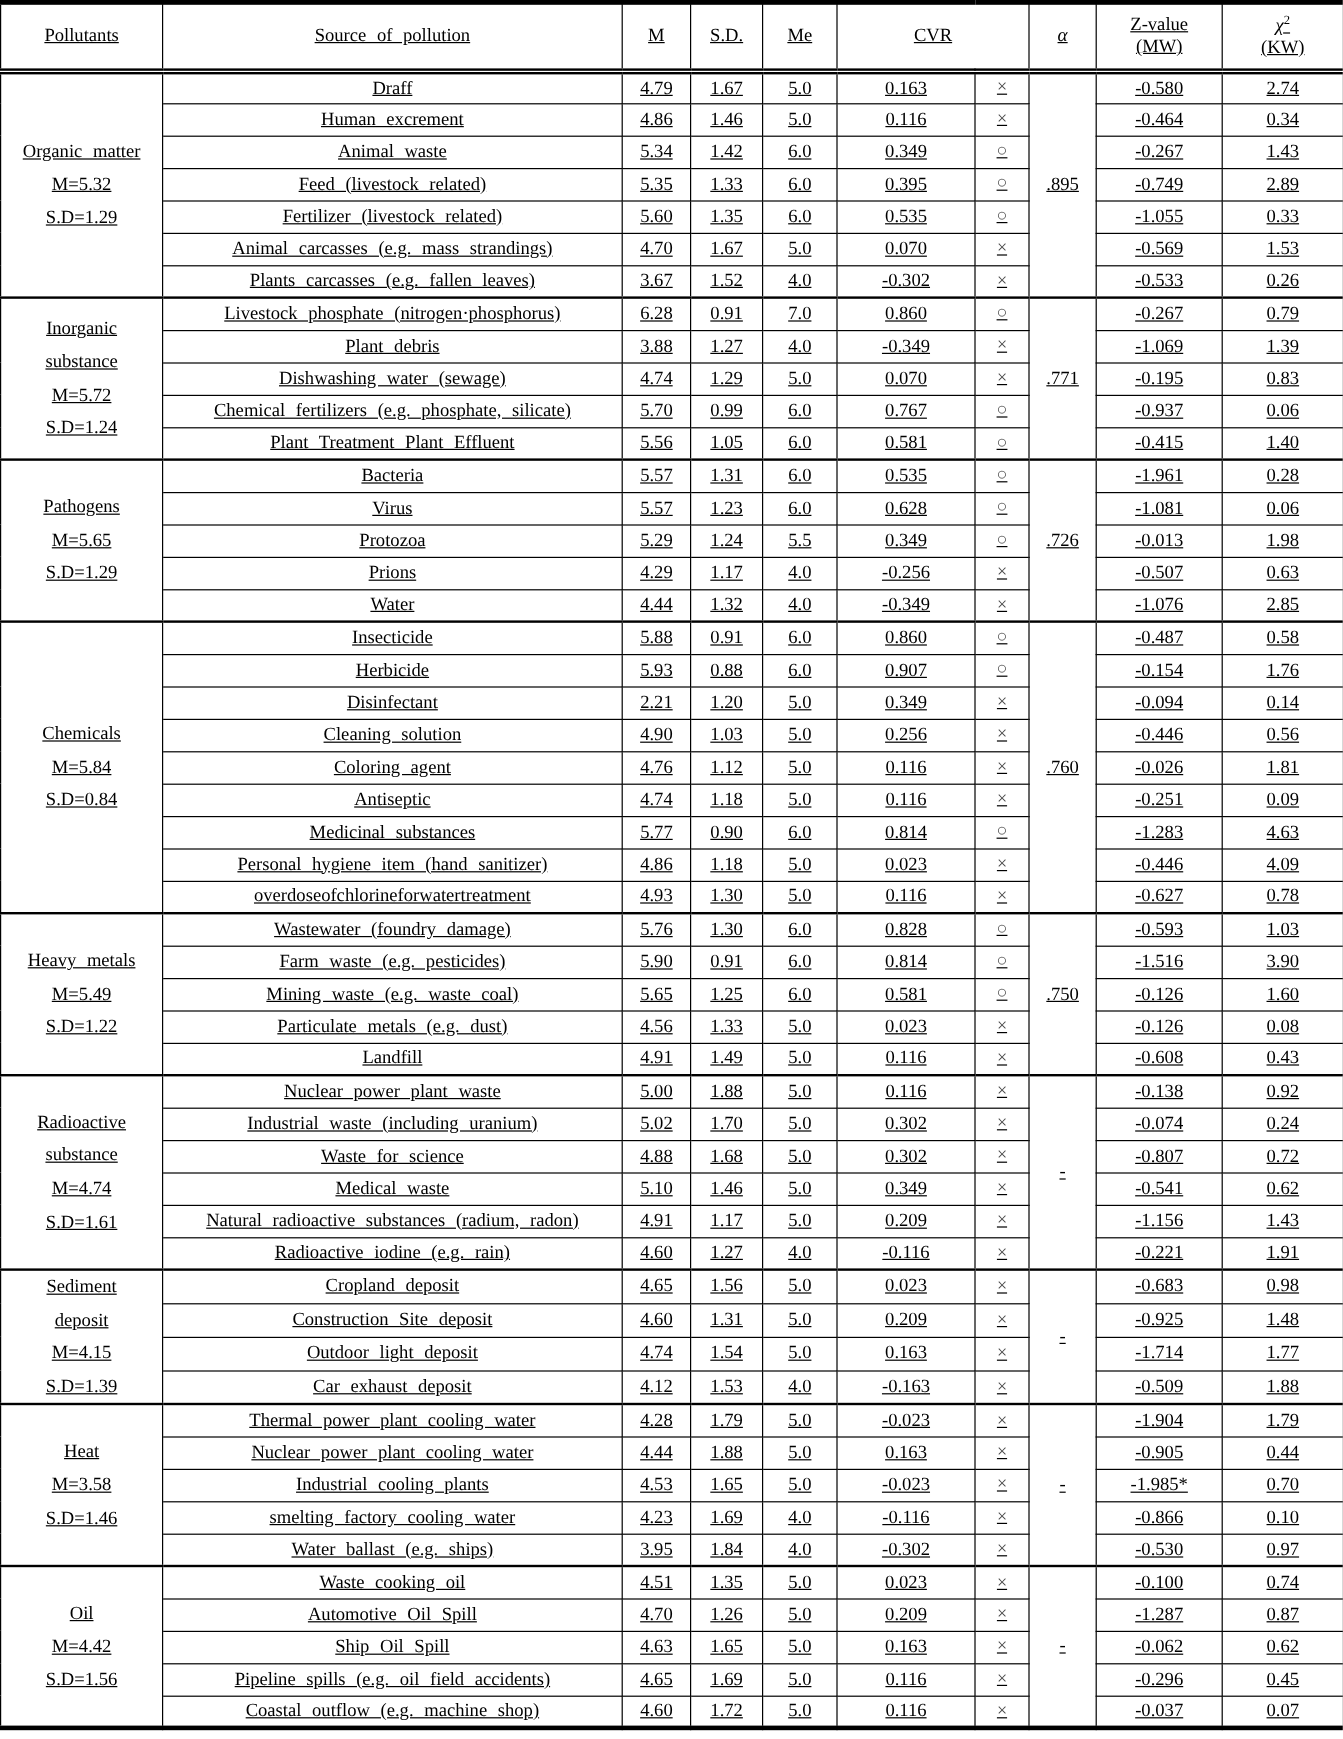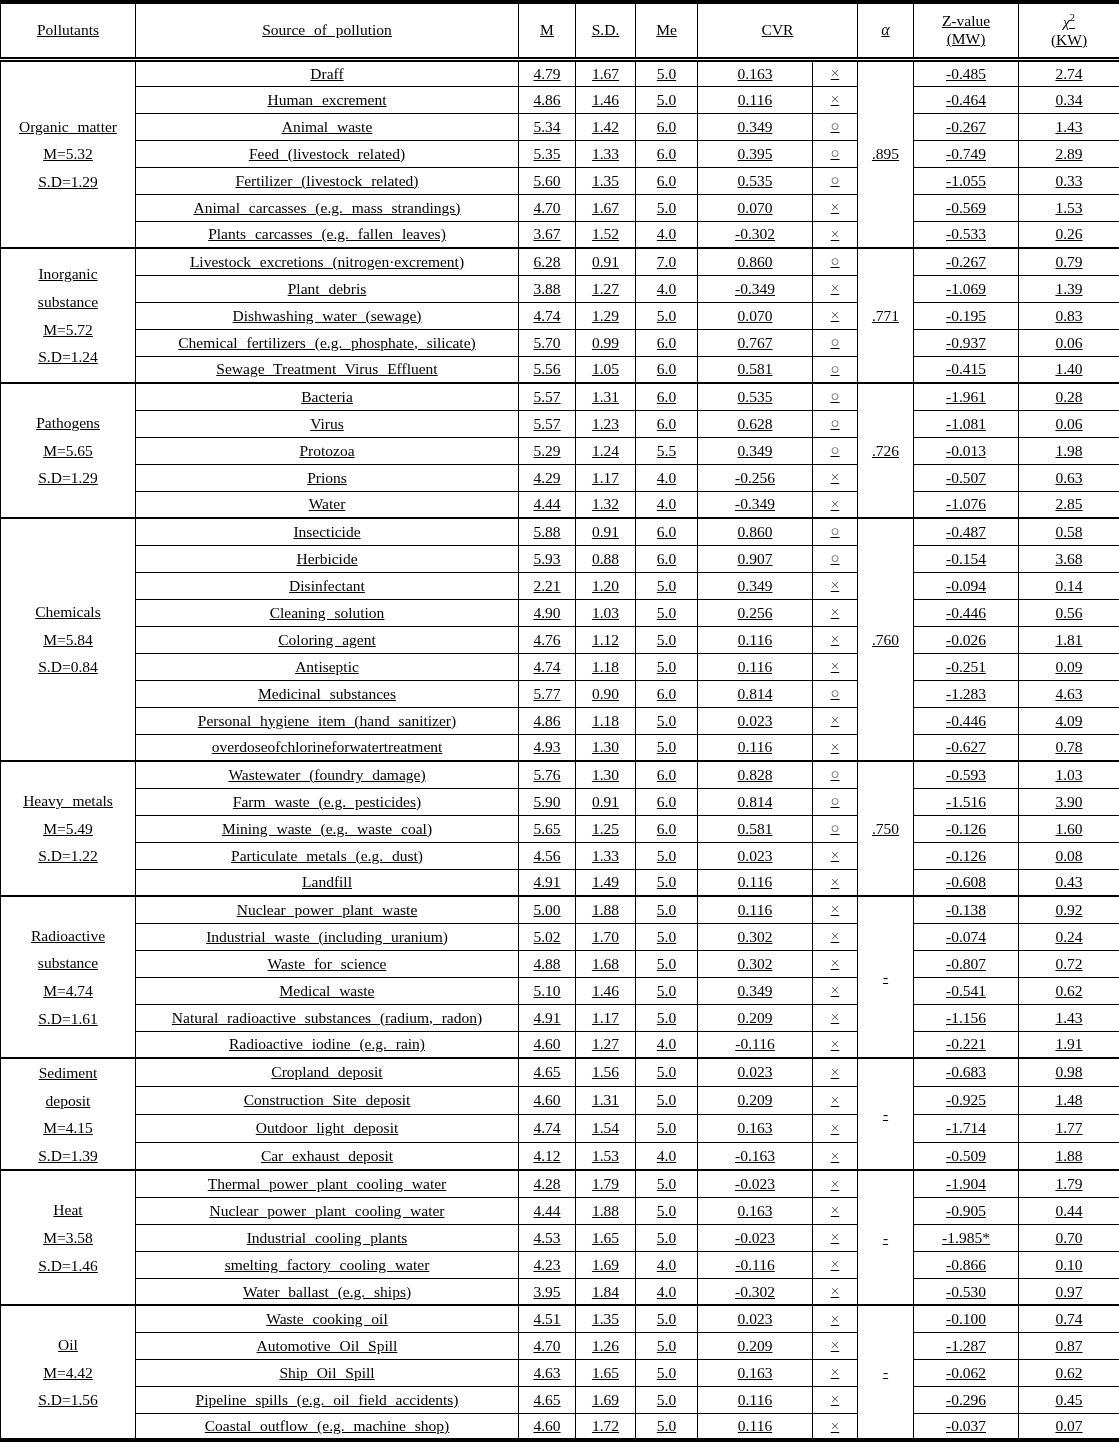--- a/index.html
+++ b/index.html
@@ -89,21 +89,21 @@
           <div>M=5.32</div>
           <div>S.D=1.29</div>
         </td>
         <td class="source-cell">Draff</td>
         <td>4.79</td>
         <td>1.67</td>
         <td>5.0</td>
         <td>0.163</td>
         <td class="mark-cell">×</td>
         <td rowspan="7" class="alpha-cell">.895</td>
-        <td>-0.485</td>
+        <td>-0.580</td>
         <td>2.74</td>
       </tr>
       <tr>
         <td class="source-cell">Human excrement</td>
         <td>4.86</td>
         <td>1.46</td>
         <td>5.0</td>
         <td>0.116</td>
         <td class="mark-cell">×</td>
         <td>-0.464</td>
@@ -159,21 +159,21 @@
         <td>-0.533</td>
         <td>0.26</td>
       </tr>
       <tr class="group-start">
         <td rowspan="5" class="pollutant-cell">
           <div>Inorganic</div>
           <div>substance</div>
           <div>M=5.72</div>
           <div>S.D=1.24</div>
         </td>
-        <td class="source-cell">Livestock excretions (nitrogen·excrement)</td>
+        <td class="source-cell">Livestock phosphate (nitrogen·phosphorus)</td>
         <td>6.28</td>
         <td>0.91</td>
         <td>7.0</td>
         <td>0.860</td>
         <td class="mark-cell">○</td>
         <td rowspan="5" class="alpha-cell">.771</td>
         <td>-0.267</td>
         <td>0.79</td>
       </tr>
       <tr>
@@ -200,21 +200,21 @@
         <td class="source-cell">Chemical fertilizers (e.g. phosphate, silicate)</td>
         <td>5.70</td>
         <td>0.99</td>
         <td>6.0</td>
         <td>0.767</td>
         <td class="mark-cell">○</td>
         <td>-0.937</td>
         <td>0.06</td>
       </tr>
       <tr>
-        <td class="source-cell">Sewage Treatment Virus Effluent</td>
+        <td class="source-cell">Plant Treatment Plant Effluent</td>
         <td>5.56</td>
         <td>1.05</td>
         <td>6.0</td>
         <td>0.581</td>
         <td class="mark-cell">○</td>
         <td>-0.415</td>
         <td>1.40</td>
       </tr>
       <tr class="group-start">
         <td rowspan="5" class="pollutant-cell">
@@ -289,21 +289,21 @@
         <td>0.58</td>
       </tr>
       <tr>
         <td class="source-cell">Herbicide</td>
         <td>5.93</td>
         <td>0.88</td>
         <td>6.0</td>
         <td>0.907</td>
         <td class="mark-cell">○</td>
         <td>-0.154</td>
-        <td>3.68</td>
+        <td>1.76</td>
       </tr>
       <tr>
         <td class="source-cell">Disinfectant</td>
         <td>2.21</td>
         <td>1.20</td>
         <td>5.0</td>
         <td>0.349</td>
         <td class="mark-cell">×</td>
         <td>-0.094</td>
         <td>0.14</td>

